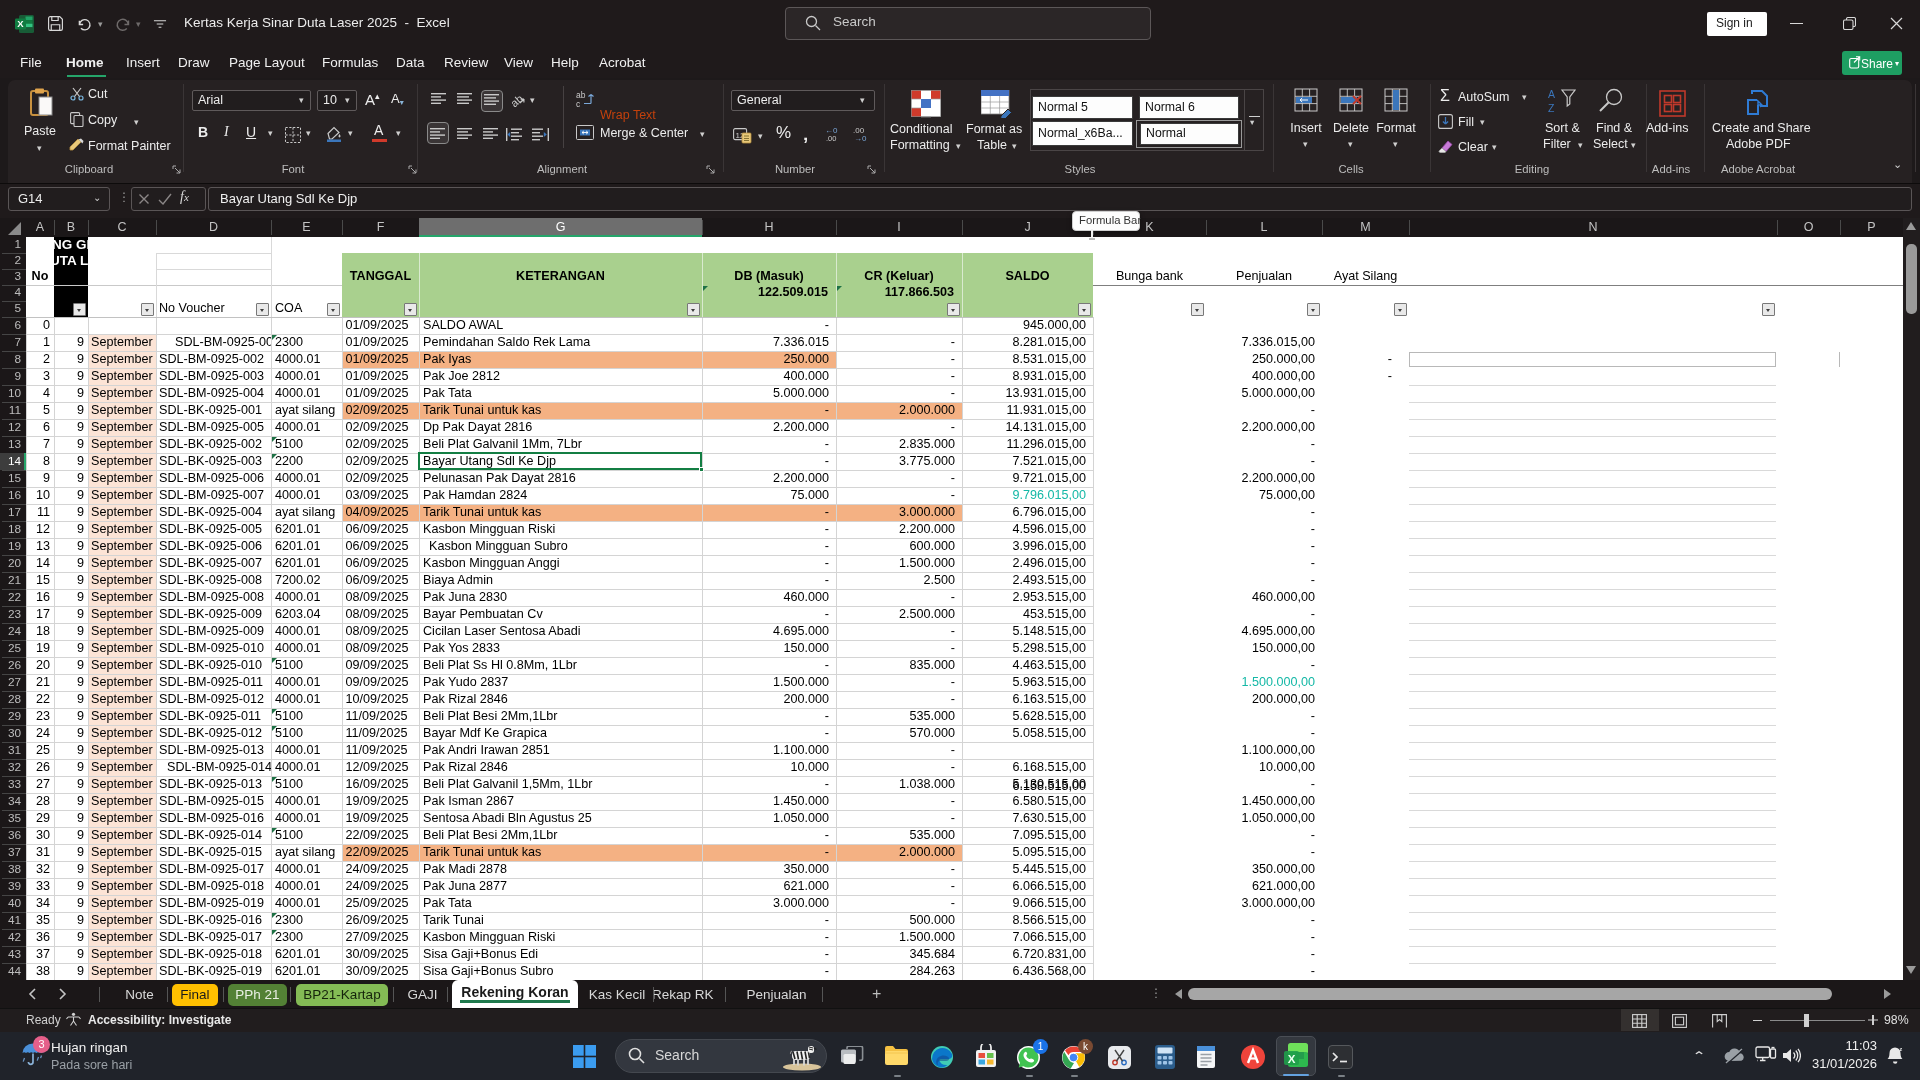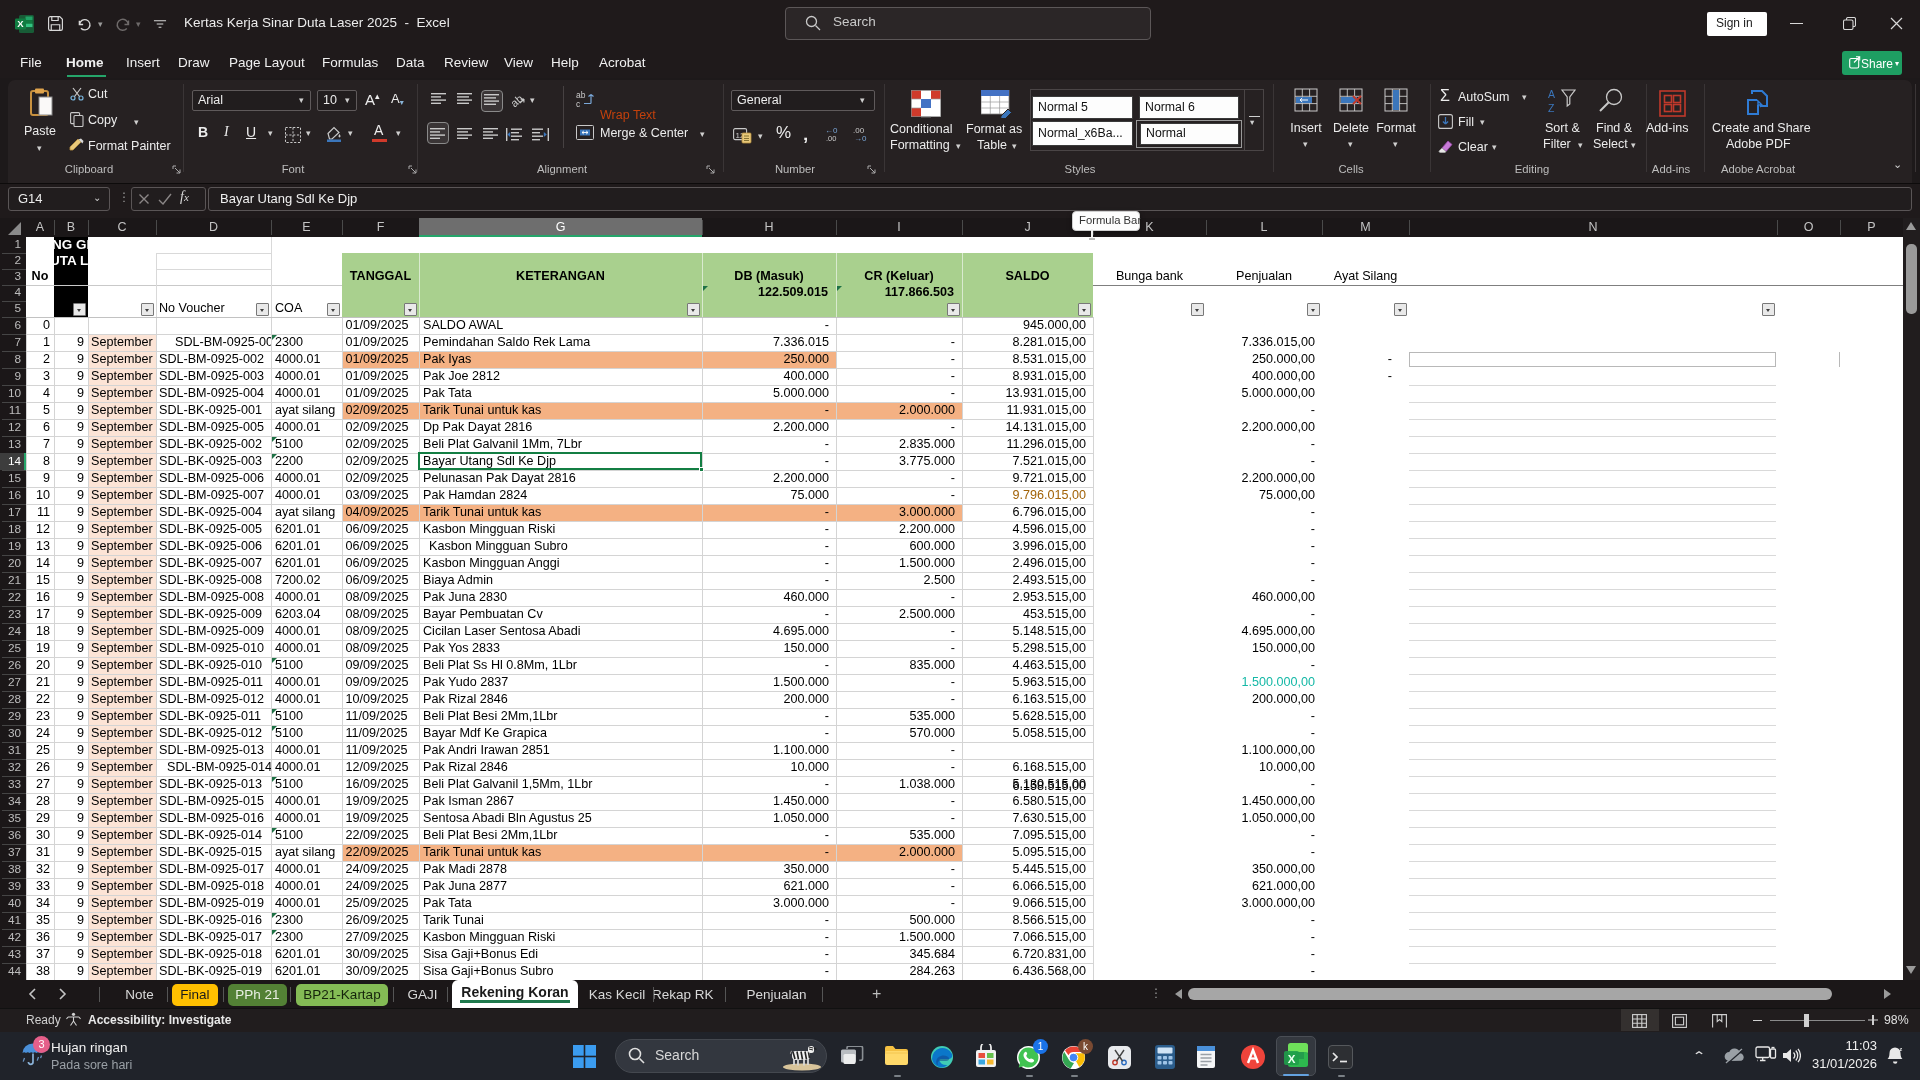--- a/index.html
+++ b/index.html
@@ -752,21 +752,21 @@
 <div class="cell r" style="left:1206px;top:470.1px;width:116px;height:17.00px;line-height:17.00px;color:#000;font-size:12.6px;padding-right:7px;">2.200.000,00</div>
 <div class="cell r" style="left:26px;top:487.1px;width:28px;height:17.00px;line-height:17.00px;color:#000;font-size:12.6px;padding-right:4px;">10</div>
 <div class="cell r" style="left:54px;top:487.1px;width:34px;height:17.00px;line-height:17.00px;color:#000;font-size:12.6px;padding-right:4px;">9</div>
 <div class="cell" style="left:88px;top:487.1px;width:68px;height:17.00px;line-height:17.00px;color:#000;font-size:12.6px;padding-left:3px;">September</div>
 <div class="cell" style="left:156px;top:487.1px;width:115px;height:17.00px;line-height:17.00px;color:#000;font-size:12.6px;padding-left:3px;">SDL-BM-0925-007</div>
 <div class="cell" style="left:271px;top:487.1px;width:71px;height:17.00px;line-height:17.00px;color:#000;font-size:12.6px;padding-left:4px;">4000.01</div>
 <div class="cell" style="left:342px;top:487.1px;width:77px;height:17.00px;line-height:17.00px;color:#000;font-size:12.6px;padding-left:3.5px;">03/09/2025</div>
 <div class="cell" style="left:419px;top:487.1px;width:283px;height:17.00px;line-height:17.00px;color:#000;font-size:12.6px;padding-left:4px;">Pak Hamdan 2824</div>
 <div class="cell r" style="left:702px;top:487.1px;width:134px;height:17.00px;line-height:17.00px;color:#000;font-size:12.6px;padding-right:7px;">75.000</div>
 <div class="cell r" style="left:836px;top:487.1px;width:126px;height:17.00px;line-height:17.00px;color:#000;font-size:12.6px;padding-right:7px;">-</div>
-<div class="cell r" style="left:962px;top:487.1px;width:131px;height:17.00px;line-height:17.00px;color:#a16207;font-size:12.6px;padding-right:7px;">9.796.015,00</div>
+<div class="cell r" style="left:962px;top:487.1px;width:131px;height:17.00px;line-height:17.00px;color:#14b8a6;font-size:12.6px;padding-right:7px;">9.796.015,00</div>
 <div class="cell r" style="left:1206px;top:487.1px;width:116px;height:17.00px;line-height:17.00px;color:#000;font-size:12.6px;padding-right:7px;">75.000,00</div>
 <div class="cell r" style="left:26px;top:504.1px;width:28px;height:17.00px;line-height:17.00px;color:#000;font-size:12.6px;padding-right:4px;">11</div>
 <div class="cell r" style="left:54px;top:504.1px;width:34px;height:17.00px;line-height:17.00px;color:#000;font-size:12.6px;padding-right:4px;">9</div>
 <div class="cell" style="left:88px;top:504.1px;width:68px;height:17.00px;line-height:17.00px;color:#000;font-size:12.6px;padding-left:3px;">September</div>
 <div class="cell" style="left:156px;top:504.1px;width:115px;height:17.00px;line-height:17.00px;color:#000;font-size:12.6px;padding-left:3px;">SDL-BK-0925-004</div>
 <div class="cell" style="left:271px;top:504.1px;width:71px;height:17.00px;line-height:17.00px;color:#000;font-size:12.6px;padding-left:4px;">ayat silang</div>
 <div class="cell" style="left:342px;top:504.1px;width:77px;height:17.00px;line-height:17.00px;color:#000;font-size:12.6px;padding-left:3.5px;">04/09/2025</div>
 <div class="cell" style="left:419px;top:504.1px;width:283px;height:17.00px;line-height:17.00px;color:#000;font-size:12.6px;padding-left:4px;">Tarik Tunai untuk kas</div>
 <div class="cell r" style="left:702px;top:504.1px;width:134px;height:17.00px;line-height:17.00px;color:#000;font-size:12.6px;padding-right:7px;">-</div>
 <div class="cell r" style="left:836px;top:504.1px;width:126px;height:17.00px;line-height:17.00px;color:#000;font-size:12.6px;padding-right:7px;">3.000.000</div>

